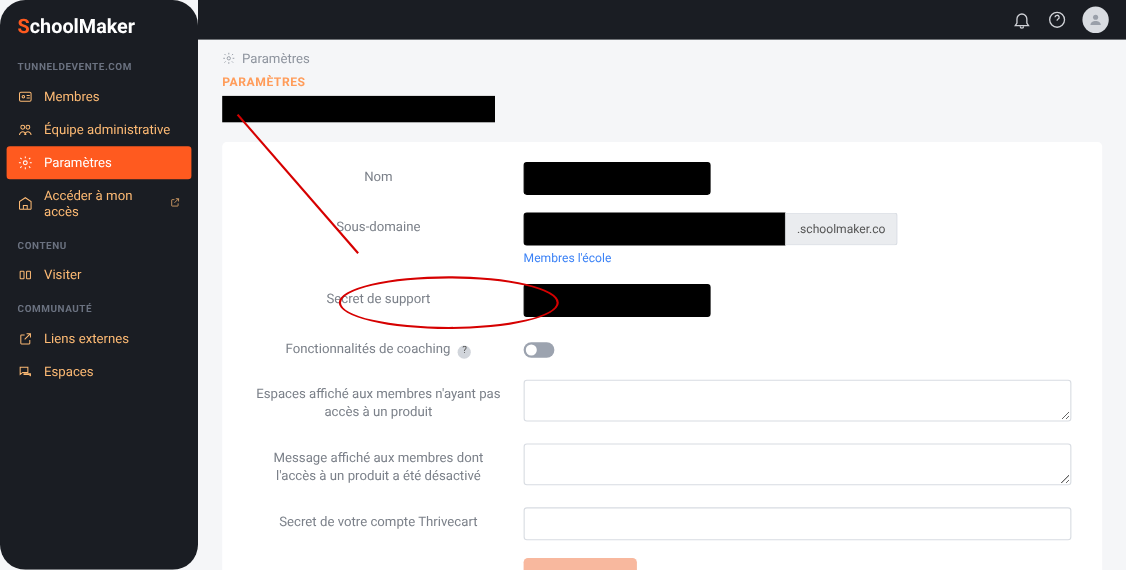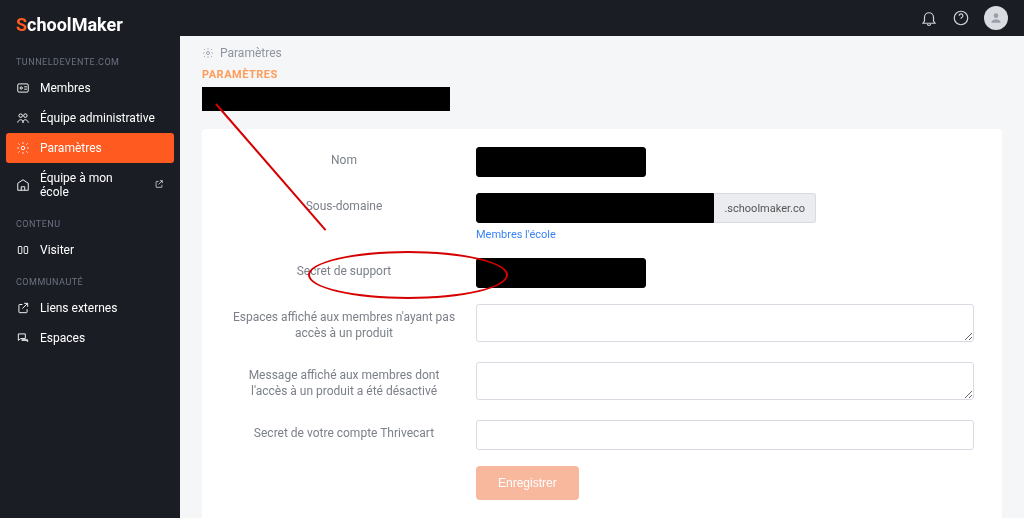--- a/index.html
+++ b/index.html
@@ -1,22 +1,22 @@
 <!DOCTYPE html>
 <html><head>
 <meta charset="utf-8">
 <style>
   * { box-sizing: border-box; margin: 0; padding: 0; }
   body { font-family: -apple-system, BlinkMacSystemFont, "Segoe UI", Roboto, sans-serif; background: #f5f6f8; width: 1024px; height: 518px; overflow: hidden; }
   .app { display: flex; height: 518px; }
-  .sidebar { width: 180px; background: #1a1d23; color: #888; display: flex; flex-direction: column; font-size: 12px; }
+  .sidebar { width: 180px; background: #1a1d23; color: #888; display: flex; flex-direction: column; font-size: 12px; border-radius: 23px; }
   .logo { padding: 14px 16px 10px; font-size: 18px; font-weight: 700; color: #fff; }
   .logo .s { color: #ff5a1f; }
-  .sidebar-section-title { padding: 12px 16px 6px; font-size: 9px; font-weight: 400; letter-spacing: 0.5px; color: #6b7280; text-transform: uppercase; }
-  .sidebar-item { display: flex; align-items: center; padding: 8px 16px; color: #ffffff; cursor: pointer; gap: 10px; }
+  .sidebar-section-title { padding: 12px 16px 6px; font-size: 9px; font-weight: 700; letter-spacing: 0.5px; color: #6b7280; text-transform: uppercase; }
+  .sidebar-item { display: flex; align-items: center; padding: 8px 16px; color: #fdba74; cursor: pointer; gap: 10px; }
   .sidebar-item.active { background: #ff5a1f; color: #fff; border-radius: 3px; margin: 0 6px; padding: 8px 10px; }
   .sidebar-item .icn { width: 14px; height: 14px; display: inline-flex; align-items: center; justify-content: center; }
   .sidebar-item .icn svg { width: 14px; height: 14px; stroke: currentColor; fill: none; stroke-width: 1.6; }
   .main { flex: 1; display: flex; flex-direction: column; background: #f5f6f8; }
   .topbar { height: 36px; background: #1a1d23; display: flex; align-items: center; justify-content: flex-end; padding: 0 16px; gap: 14px; }
   .topbar .ticon { width: 18px; height: 18px; color: #cfd1d6; display: inline-flex; align-items: center; justify-content: center; }
   .topbar .ticon svg { width: 18px; height: 18px; stroke: currentColor; fill: none; stroke-width: 1.6; }
   .avatar { width: 24px; height: 24px; border-radius: 50%; background: #d9dce1; display: inline-flex; align-items: center; justify-content: center; }
   .avatar svg { width: 14px; height: 14px; fill: #9aa0aa; }
   .breadcrumb { padding: 10px 22px 8px; color: #8e949e; font-size: 12px; display: flex; align-items: center; gap: 6px; }
@@ -84,21 +84,21 @@
           </svg>
         </span>
       <span>Paramètres</span>
     </div>
     <div class="sidebar-item">
       <span class="icn">
           <svg viewBox="0 0 24 24">
             <path d="M3 21V9l9-6 9 6v12M3 21h18M9 21v-6h6v6"></path>
           </svg>
         </span>
-      <span>Équipe à mon école</span>
+      <span>Accéder à mon accès</span>
       <span class="exticon"><svg viewBox="0 0 24 24">
             <path d="M14 4h6v6M20 4l-9 9M19 14v5a1 1 0 0 1-1 1H6a1 1 0 0 1-1-1V7a1 1 0 0 1 1-1h5"></path>
           </svg></span>
     </div>
 
     <div class="sidebar-section-title">CONTENU</div>
     <div class="sidebar-item">
       <span class="icn">
           <svg viewBox="0 0 24 24">
             <rect x="4" y="6" width="6" height="12" rx="1"></rect>
@@ -185,20 +185,29 @@
           </div>
         </div>
 
         <div class="form-row">
           <div class="form-label">Secret de support</div>
           <div class="form-field">
             <input class="input-text redact-input" style="max-width: 170px;" value="">
           </div>
         </div>
 
+        <div class="form-row">
+          <div class="form-label">
+            <span>Fonctionnalités de coaching</span>
+            <span class="help-icon">?</span>
+          </div>
+          <div class="form-field" style="padding-top:6px;">
+            <span class="toggle"></span>
+          </div>
+        </div>
 
         <div class="form-row">
           <div class="form-label">Espaces affiché aux membres n'ayant pas accès à un produit</div>
           <div class="form-field">
             <textarea class="textarea" style=""></textarea>
           </div>
         </div>
 
         <div class="form-row">
           <div class="form-label">Message affiché aux membres dont l'accès à un produit a été désactivé</div>

